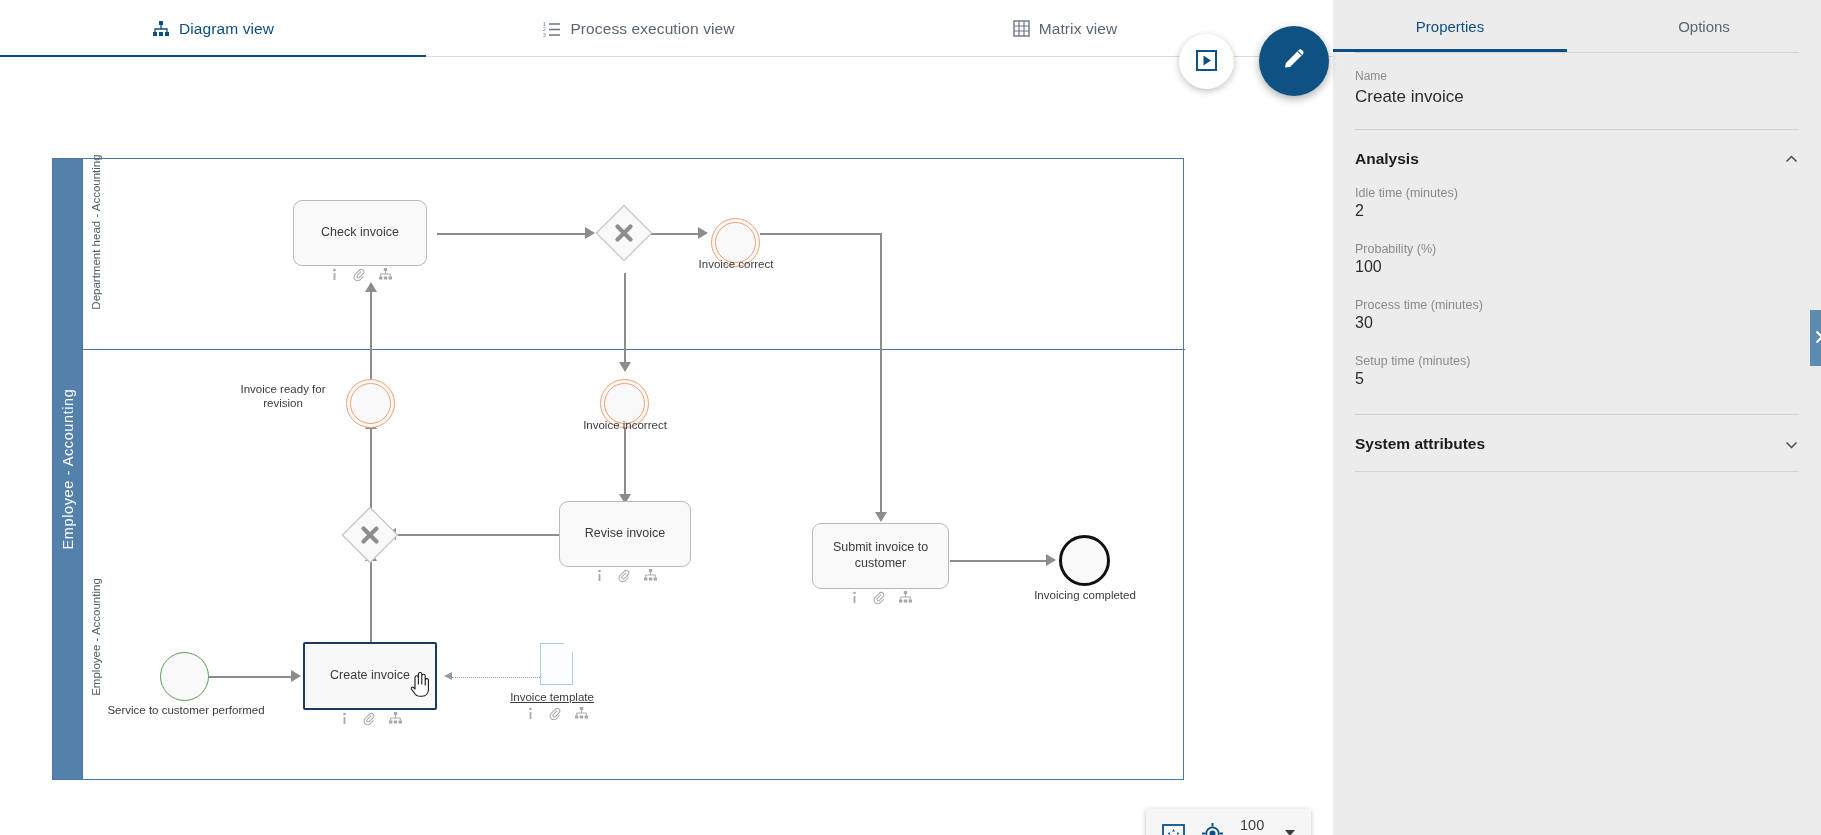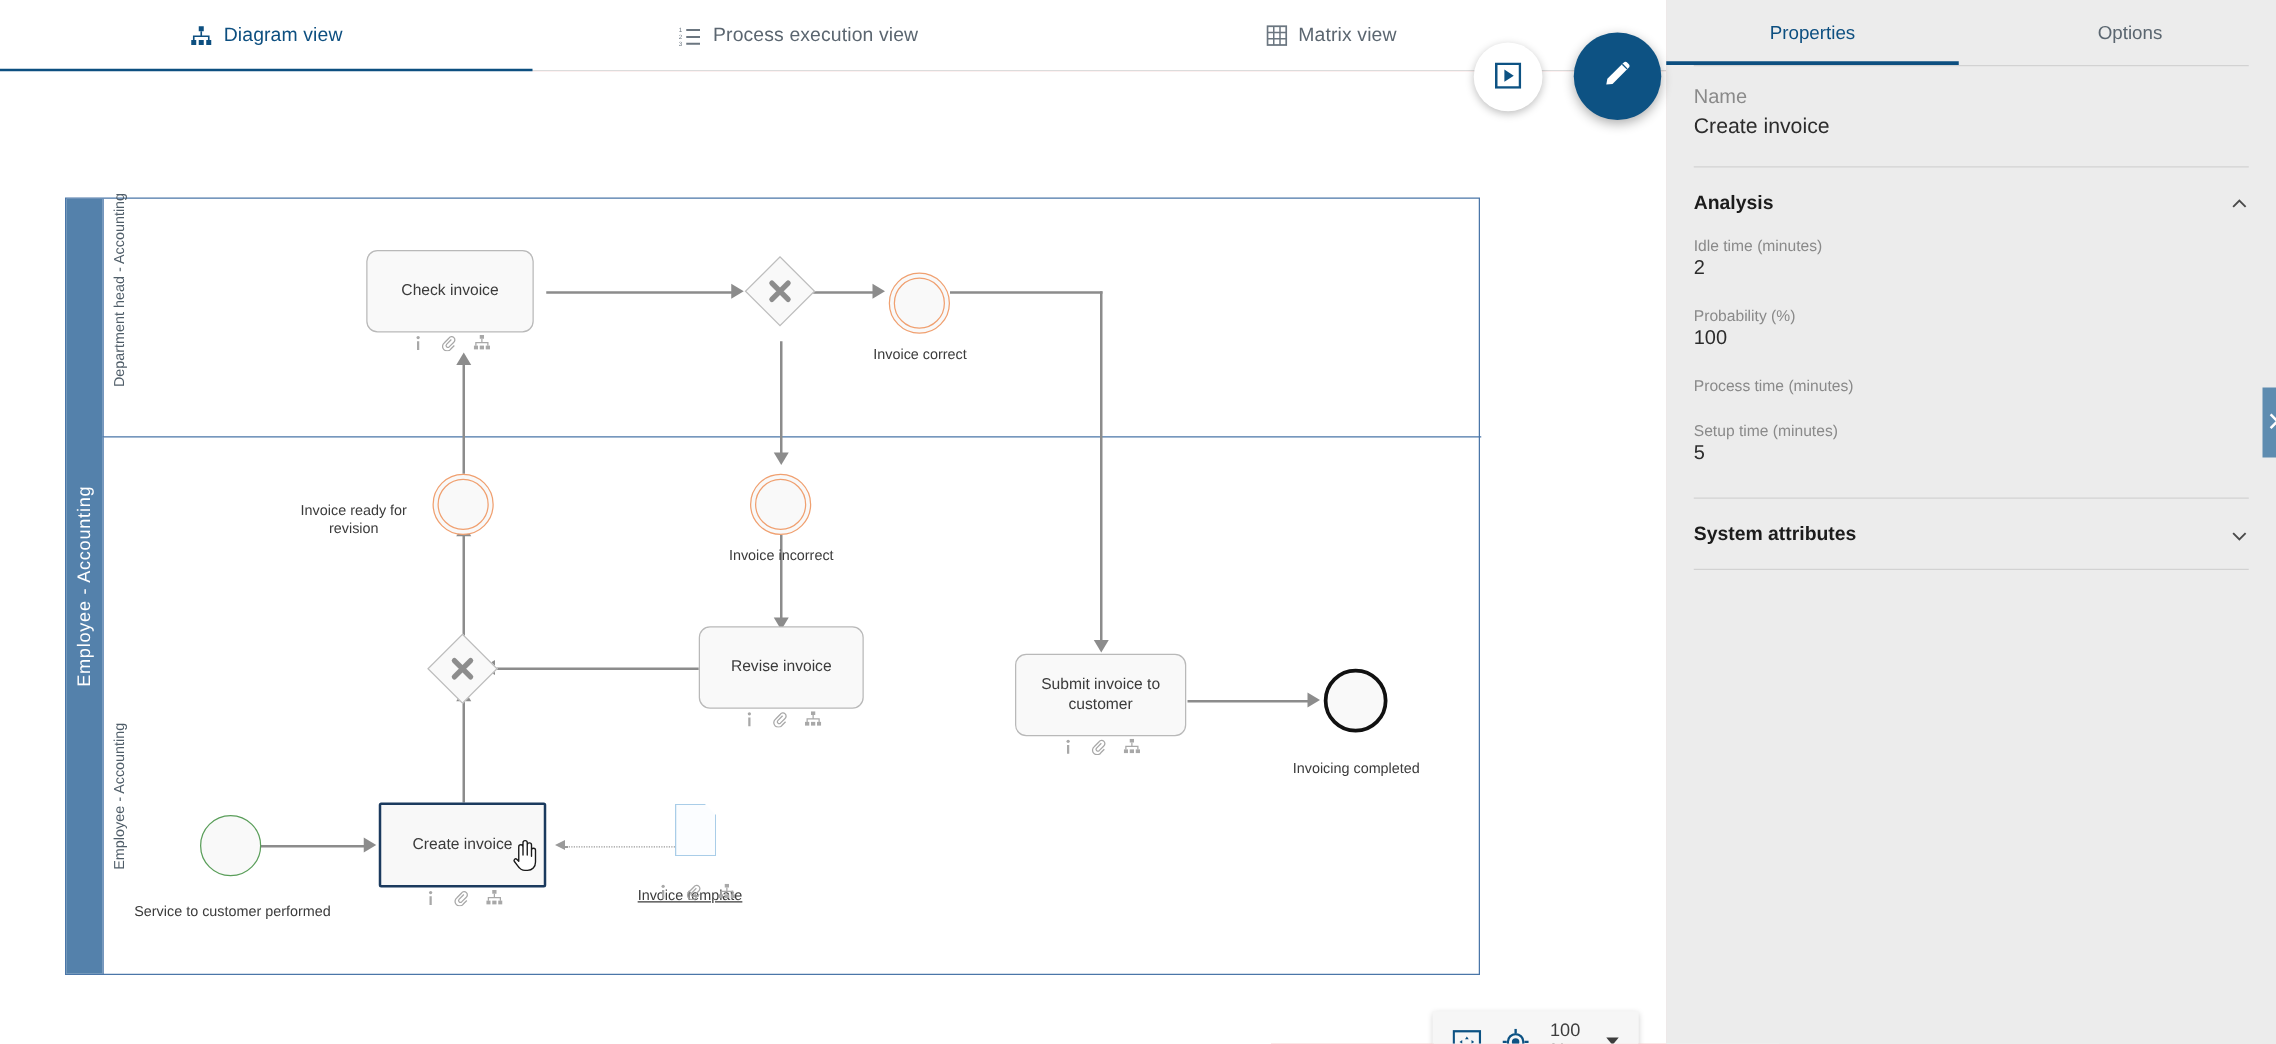--- a/index.html
+++ b/index.html
@@ -56,21 +56,21 @@
             display:flex; justify-content:center; gap:13px; color:#a8a8a8; }
   .badges svg { display:block; }
 
   .event { position:absolute; border-radius:50%; background:#f9f9f9; cursor:pointer; }
   .ev-start  { border:1.6px solid #5a9e5a; }
   .ev-end    { border:3.6px solid #111; }
   .ev-inter  { border:1.6px solid #f0a070; }
   .ev-inter::after { content:""; position:absolute; left:3px; top:3px; right:3px;
         bottom:3px; border:1.6px solid #f0a070; border-radius:50%; }
   .ev-label { position:absolute; text-align:center; font-size:11.5px; color:#3b3b3b;
-              line-height:1.25; white-space:pre-line;margin-top:20px; }
+              line-height:1.25; white-space:pre-line; }
 
   .gw { position:absolute; width:40px; height:40px; background:#f9f9f9;
         border:1.3px solid #bdbdbd; transform:rotate(45deg); cursor:pointer; }
   .gw-x { position:absolute; left:50%; top:50%; width:40px; height:40px;
           transform:translate(-50%,-50%); display:flex; align-items:center;
           justify-content:center; color:#8d8d8d; font-size:23px; font-weight:bold;
           pointer-events:none; }
 
   .dataobj { position:absolute; width:33px; height:42px; background:#fbfdff;
              border:1.3px solid #a9cde8; cursor:pointer;
@@ -118,21 +118,21 @@
   .panel { width:488px; height:835px; background:#ececec; position:relative; }
   .panel-tabs { display:flex; height:52px;gap:20px; }
   .ptab { flex:1; display:flex; align-items:center; justify-content:center;
           font-size:15px; color:#5b6670; cursor:pointer; position:relative; }
   .ptab.active { color:#0d4f80; }
   .ptab.active::after { content:""; position:absolute; left:0; right:0; bottom:0;
                         height:3px; background:#0d4f80; }
   .ptab-underline { height:1px; background:#d2d2d2; margin:0 22px; }
 
   .p-section { padding:16px 22px 0 22px; }
-  .p-label { font-size:16px; color:#8a8a8a; margin-bottom:4px; }
+  .p-label { font-size:12px; color:#8a8a8a; margin-bottom:4px; }
   .p-value { font-size:17px; color:#2c2c2c; }
   .p-divider { height:1px; background:#d2d2d2; margin:22px 22px 0 22px; }
 
   .p-accordion { display:flex; align-items:center; justify-content:space-between;
                  padding:20px 22px 18px 22px; cursor:pointer; }
   .p-accordion .t { font-size:15.5px; color:#1c1c1c; font-weight:600; }
   .chev { width:15px; height:15px; }
 
   .p-field { padding:0 22px; margin-bottom:22px; }
   .p-field .k { font-size:12.5px; color:#8a8a8a; margin-bottom:2px; }
@@ -477,20 +477,21 @@
     <div class="p-field">
       <div class="k">Idle time (minutes)</div>
       <div class="v">2</div>
     </div>
     <div class="p-field">
       <div class="k">Probability (%)</div>
       <div class="v">100</div>
     </div>
     <div class="p-field">
       <div class="k">Process time (minutes)</div>
+      <div class="v">30</div>
     </div>
     <div class="p-field">
       <div class="k">Setup time (minutes)</div>
       <div class="v">5</div>
     </div>
 
     <div class="p-divider" style="margin-top:26px;"></div>
 
     <div class="p-accordion">
       <span class="t">System attributes</span>

